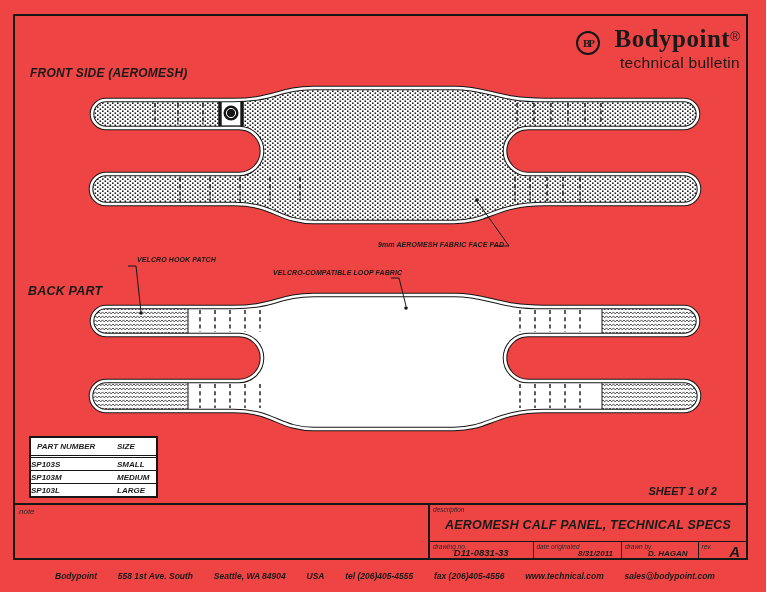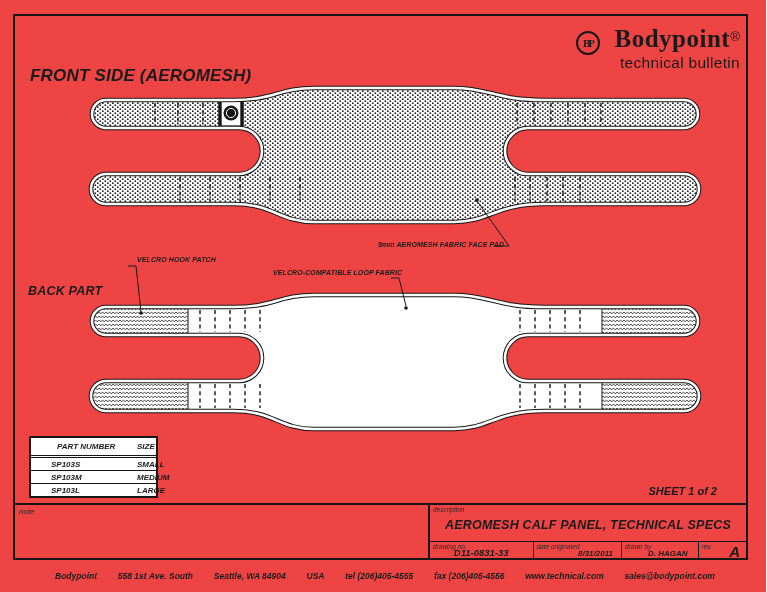--- a/index.html
+++ b/index.html
@@ -18,37 +18,37 @@
     display:flex; align-items:center; justify-content:center;
     font-family:"Liberation Serif", serif; font-weight:bold; font-size:11px; letter-spacing:-2px;
   }
   .brand-block { position:absolute; right:26px; top:25px; text-align:right; }
   .brand-name {
     font-family:"Liberation Serif", serif; font-weight:bold; font-size:25px; letter-spacing:0.5px;
   }
   .brand-sub { font-size:15.5px; margin-top:1px; letter-spacing:0.3px; }
 
   .draft { font-style:italic; font-weight:bold; color:#1a1a1a; }
-  .front-label { position:absolute; left:30px; top:66px; font-size:17px; letter-spacing:0.2px; }
+  .front-label { position:absolute; left:30px; top:66px; font-size:12px; letter-spacing:0.2px; }
   .back-label  { position:absolute; left:28px; top:284px; font-size:12.5px; letter-spacing:0.2px; }
   .ann { position:absolute; font-size:7px; letter-spacing:0.1px; white-space:nowrap; }
   .ann-pad  { left:378px; top:241px; }
   .ann-hook { left:137px; top:256px; }
   .ann-loop { left:273px; top:269px; }
   .sheet-label { position:absolute; left:500px; top:485px; width:217px; text-align:right; font-size:11px; }
 
   .view-svg { position:absolute; }
   .overlay-svg { position:absolute; left:0; top:0; pointer-events:none; }
 
   
   .parts-table {
     position:absolute; left:29px; top:436px; width:129px;
     border:2px solid #161616; box-sizing:border-box; background:#fff;
   }
-  .pt-row { display:grid; grid-template-columns:84px 1fr; align-items:center;padding-left:20px; }
+  .pt-row { display:grid; grid-template-columns:84px 1fr; align-items:center; }
   .pt-head { height:17px; border-bottom:3px double #161616; font-size:8px; }
   .pt-head .c1 { padding-left:6px; }
   .pt-data { height:12px; border-top:1.5px solid #161616; font-size:8px; }
   .pt-data:nth-child(2) { border-top:none; }
   .pt-data .c1 { }
   .c2 { padding-left:2px; }
 
   
   .note-box {
     position:absolute; left:15px; top:503px; width:415px; height:55px;

